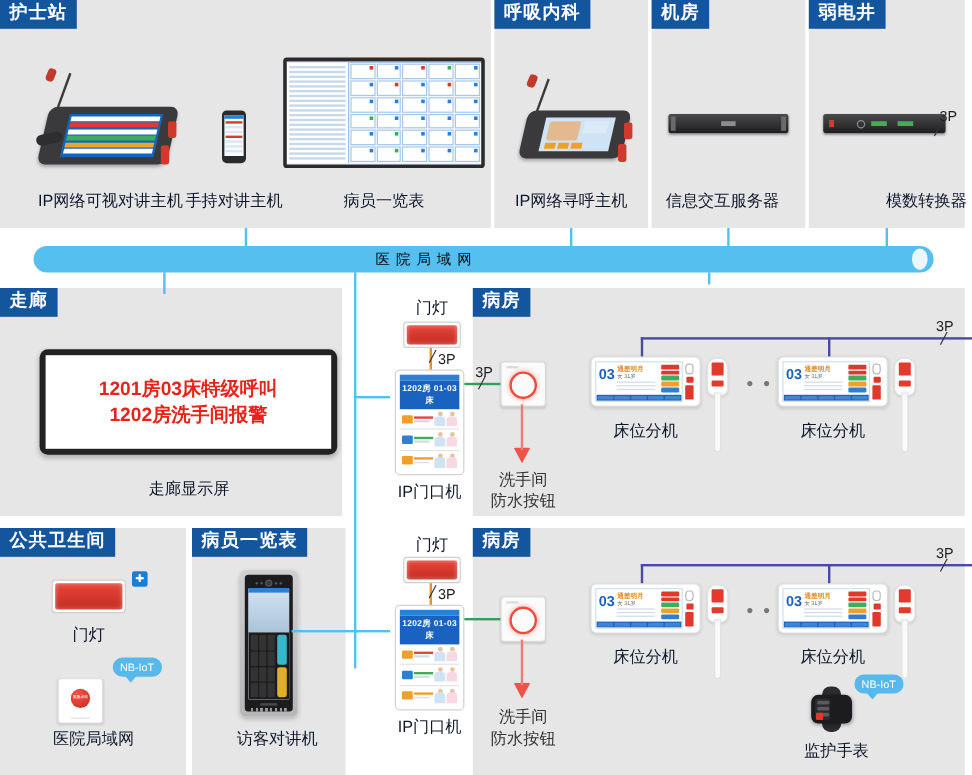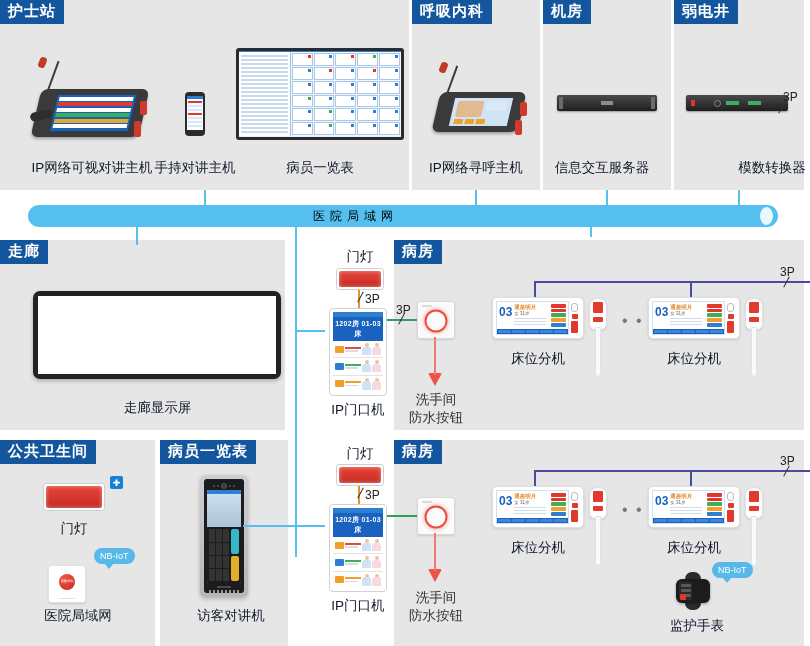--- a/index.html
+++ b/index.html
@@ -429,20 +429,24 @@
 <div class="ln lnh" style="left:295px;top:330px;width:30px;"></div>
 <div class="ln lnh" style="left:295px;top:525px;width:30px;"></div>
 <div class="ln lnh" style="left:243px;top:525px;width:55px;"></div>
 
 <div class="panel" style="left:0;top:240px;width:285px;height:190px;">
   <div class="badge">走廊</div>
 </div>
 
 <div class="corridor" style="left:33px;top:291px;width:248px;height:88px;">
   <div class="cor-in">
+    <div class="cor-msgs">
+      <div class="cor-msg">1201房03床特级呼叫</div>
+      <div class="cor-msg">1202房洗手间报警</div>
+    </div>
   </div>
 </div>
 <div class="cap" style="left:80px;top:400px;width:155px;">走廊显示屏</div>
 
 <div class="cap" style="left:330px;top:249px;width:60px;">门灯</div>
 <div class="doorlamp" style="left:336px;top:268px;width:48px;height:22px;">
   <div class="inner"></div>
 </div>
 <div class="ln-orange" style="left:358px;top:290px;height:18px;"></div>
 <div class="p3" style="left:365px;top:292px;">3P</div>

